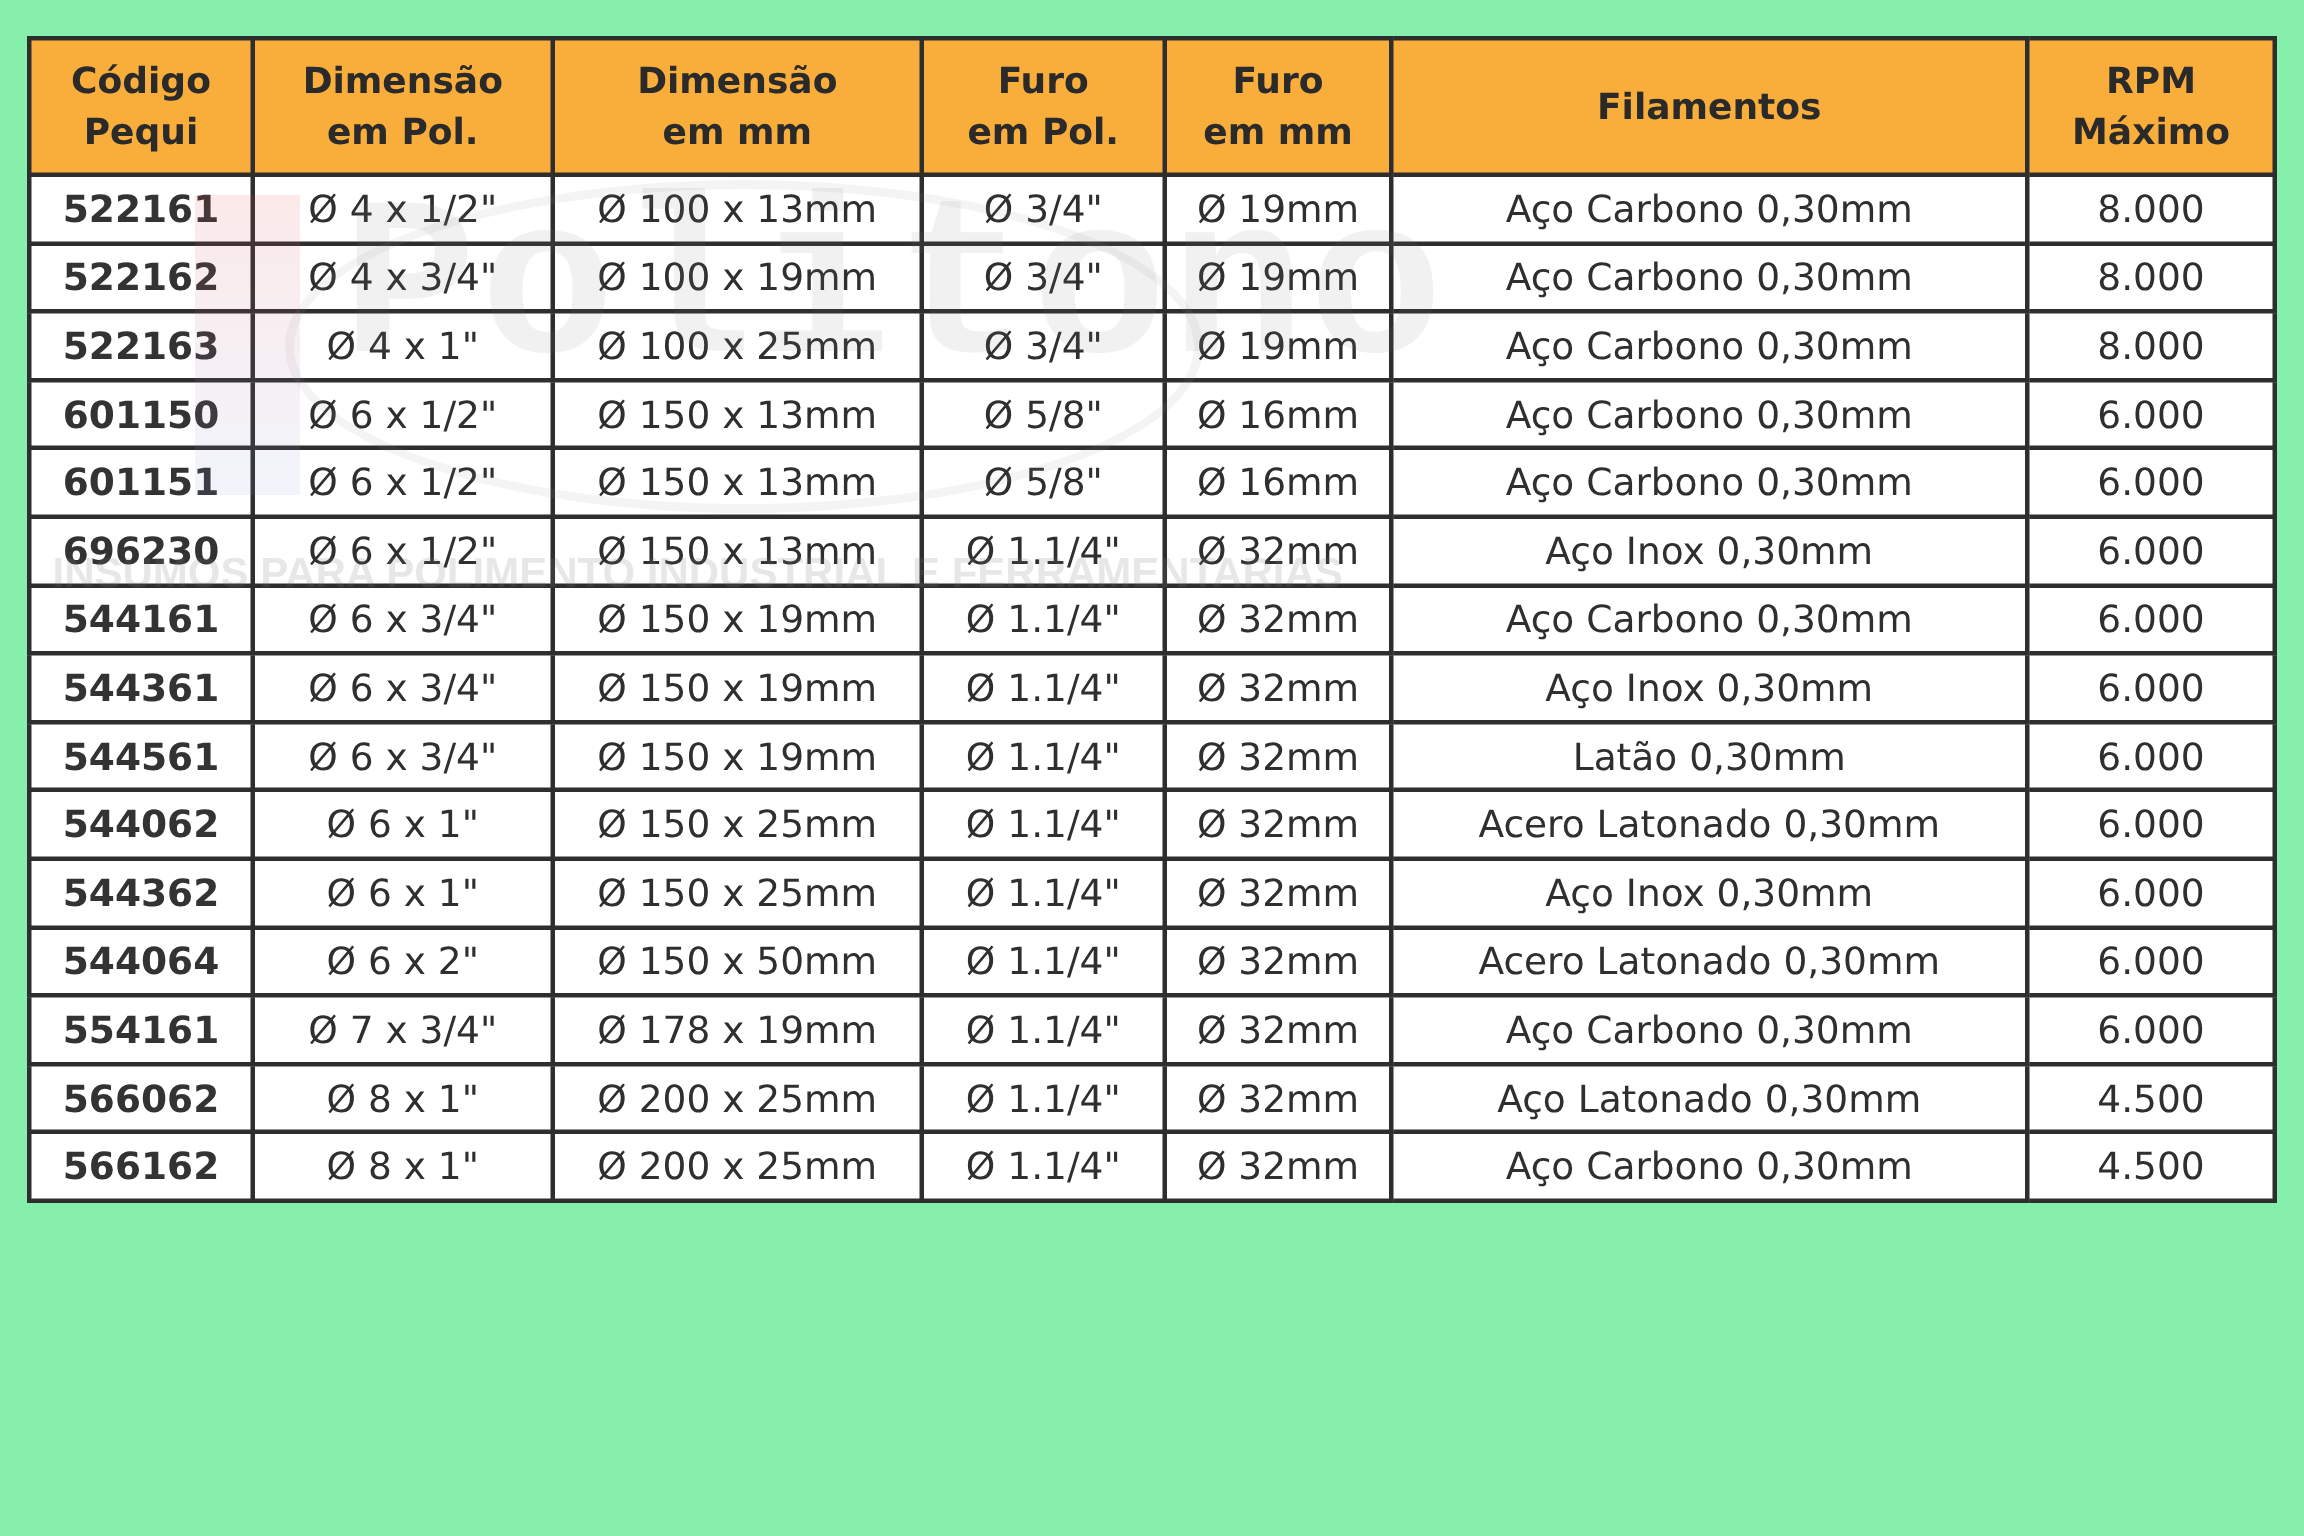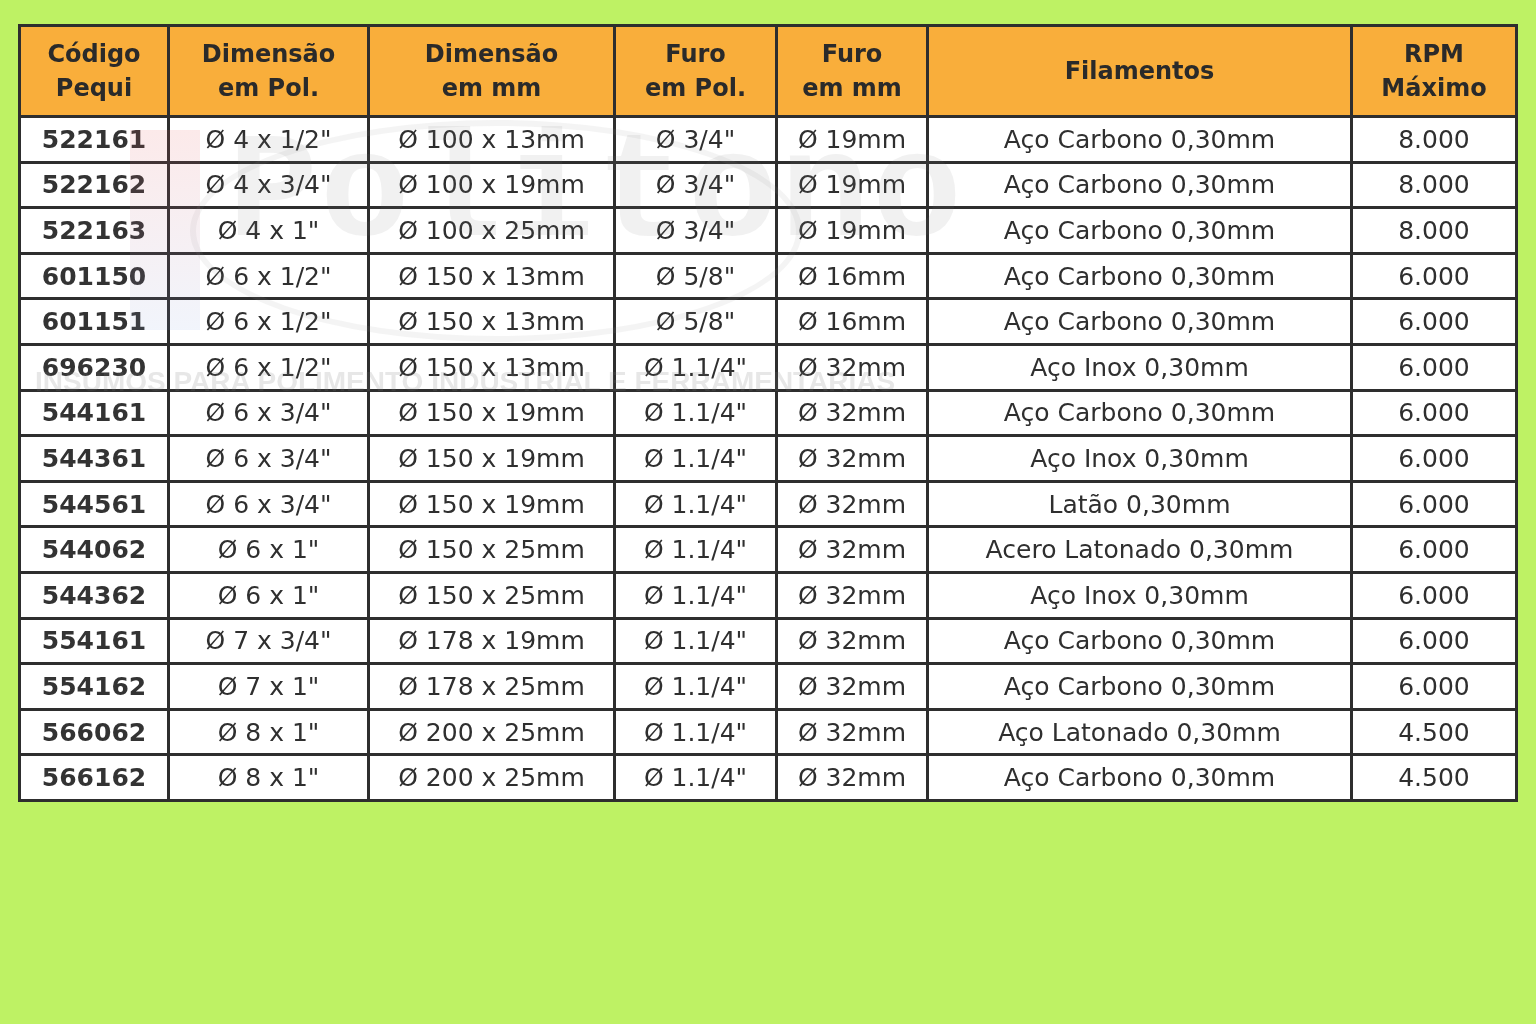--- a/index.html
+++ b/index.html
@@ -7,21 +7,21 @@
     padding: 0;
     background: #ffffff;
     width: 1536px;
     height: 1024px;
     overflow: hidden;
   }
   .page {
     position: relative;
     width: 1536px;
     height: 1024px;
-    background: #bef264;
+    background: #86efac;
   }
   .watermark {
     position: absolute;
     left: 130px;
     top: 120px;
     width: 680px;
     height: 280px;
     pointer-events: none;
     z-index: 2;
   }
@@ -214,32 +214,32 @@
         <tr>
           <td class="code">544362</td>
           <td>Ø 6 x 1"</td>
           <td>Ø 150 x 25mm</td>
           <td>Ø 1.1/4"</td>
           <td>Ø 32mm</td>
           <td>Aço Inox 0,30mm</td>
           <td>6.000</td>
         </tr>
         <tr>
+          <td class="code">544064</td>
+          <td>Ø 6 x 2"</td>
+          <td>Ø 150 x 50mm</td>
+          <td>Ø 1.1/4"</td>
+          <td>Ø 32mm</td>
+          <td>Acero Latonado 0,30mm</td>
+          <td>6.000</td>
+        </tr>
+        <tr>
           <td class="code">554161</td>
           <td>Ø 7 x 3/4"</td>
           <td>Ø 178 x 19mm</td>
-          <td>Ø 1.1/4"</td>
-          <td>Ø 32mm</td>
-          <td>Aço Carbono 0,30mm</td>
-          <td>6.000</td>
-        </tr>
-        <tr>
-          <td class="code">554162</td>
-          <td>Ø 7 x 1"</td>
-          <td>Ø 178 x 25mm</td>
           <td>Ø 1.1/4"</td>
           <td>Ø 32mm</td>
           <td>Aço Carbono 0,30mm</td>
           <td>6.000</td>
         </tr>
         <tr>
           <td class="code">566062</td>
           <td>Ø 8 x 1"</td>
           <td>Ø 200 x 25mm</td>
           <td>Ø 1.1/4"</td>

